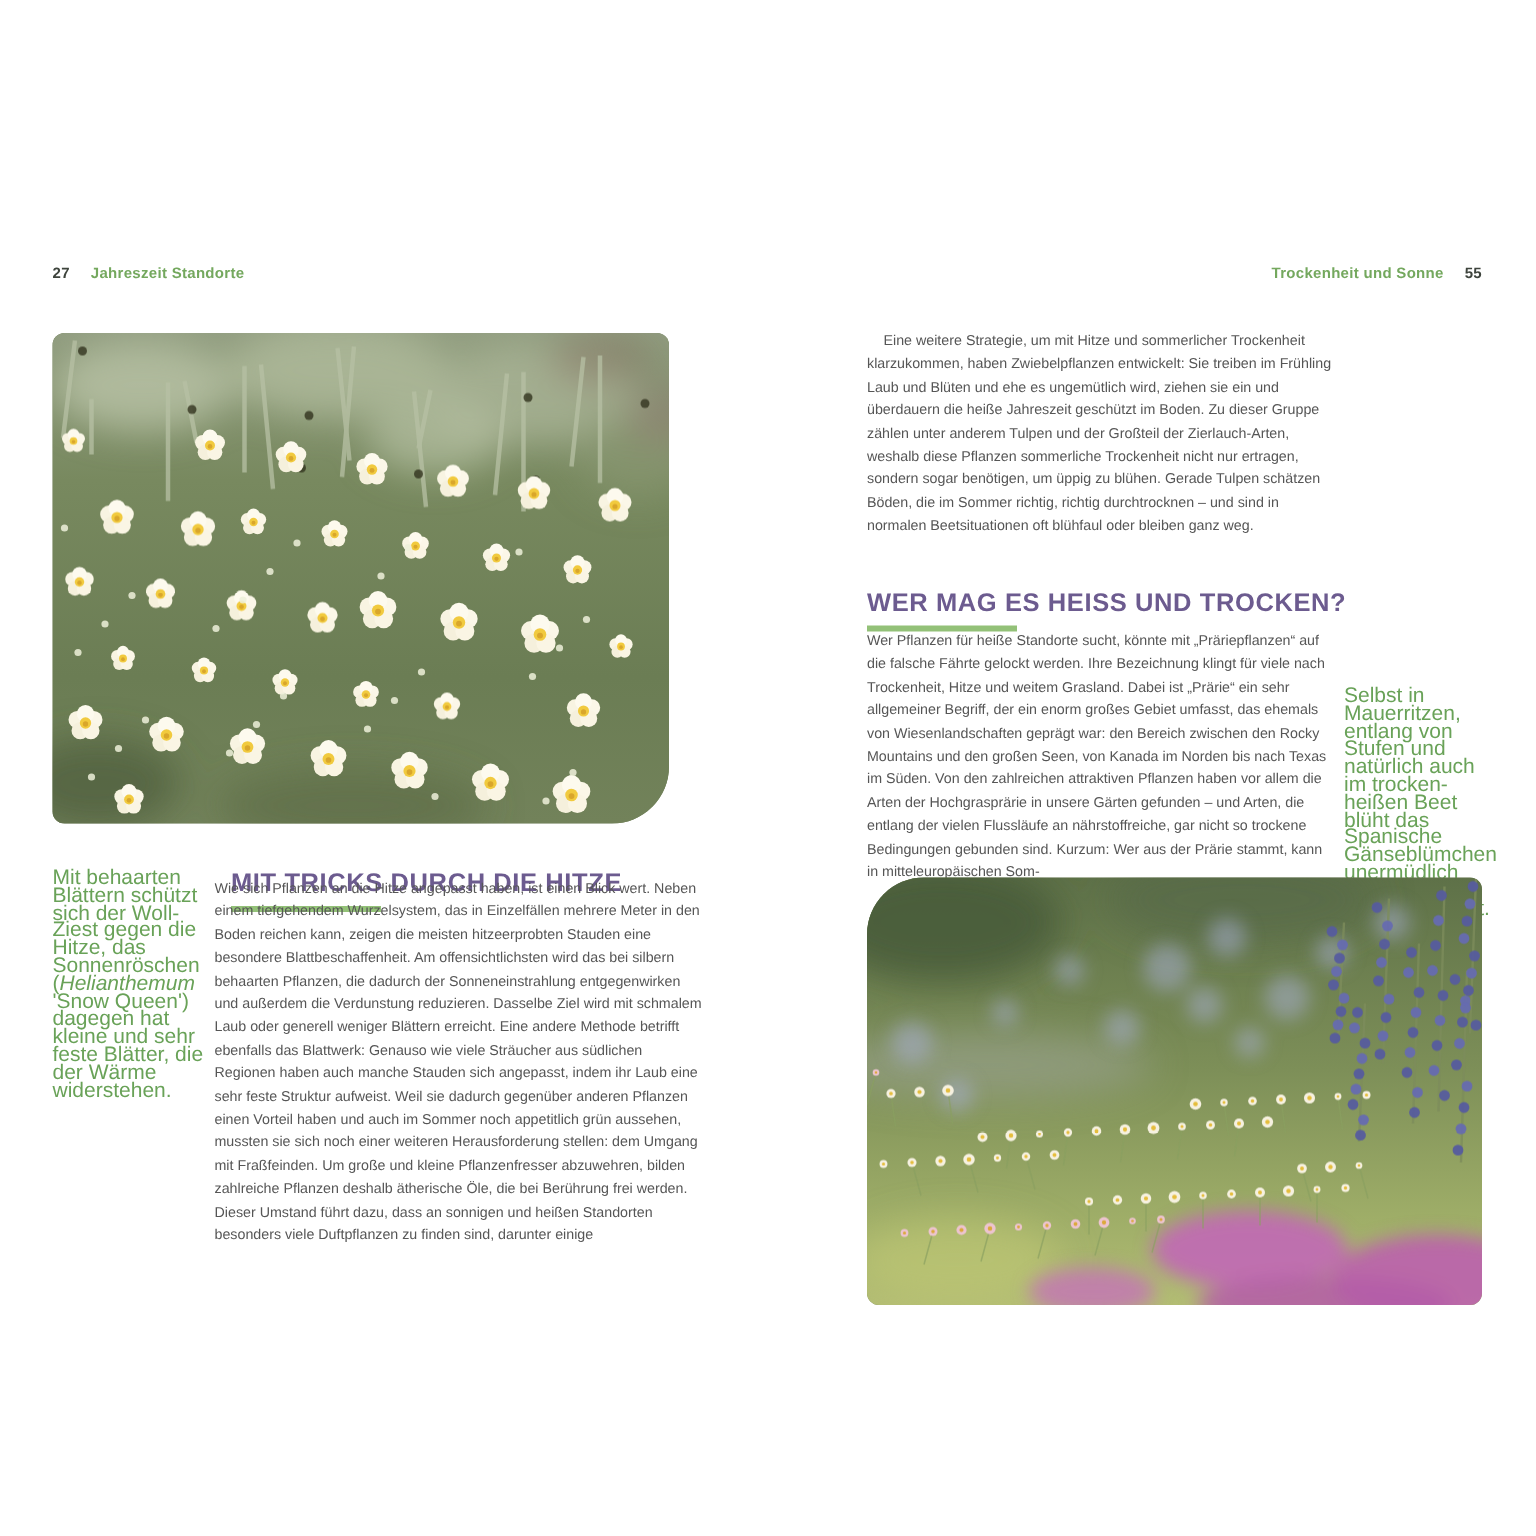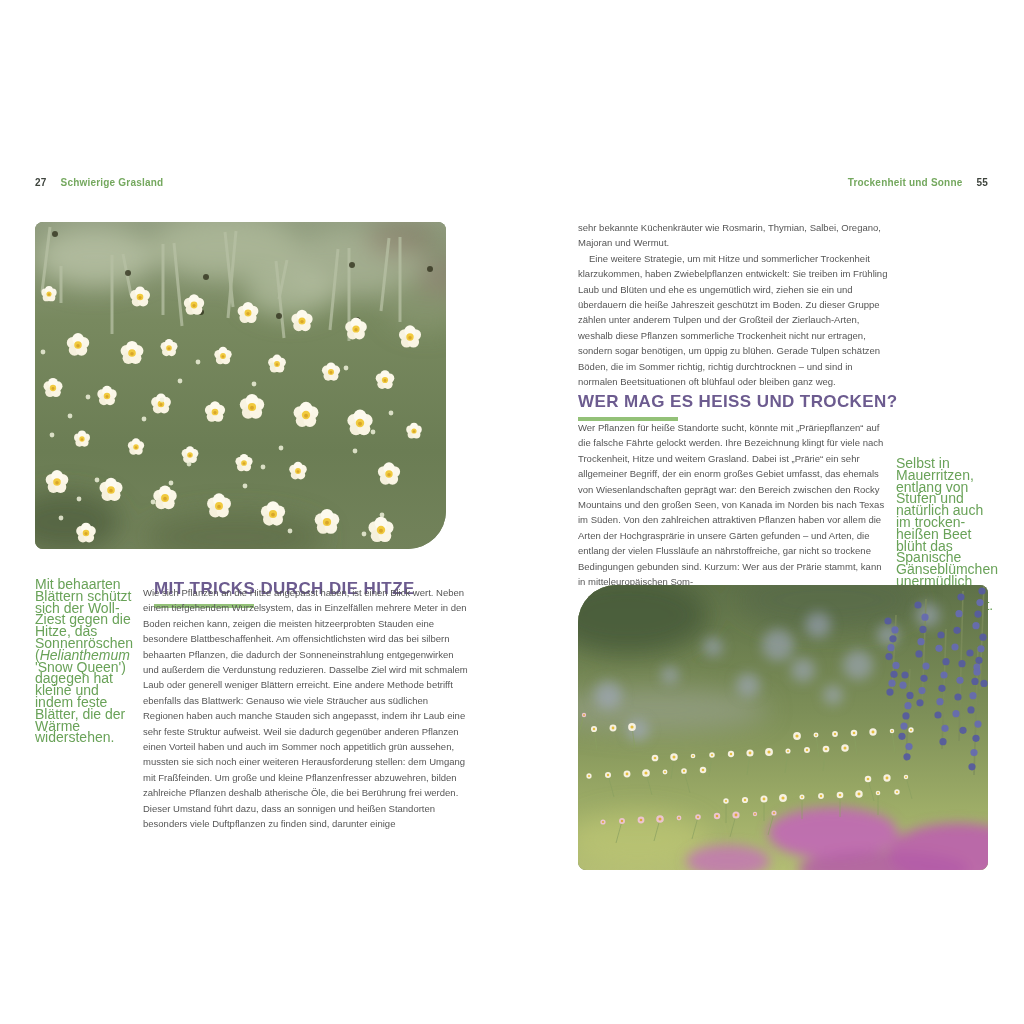--- a/index.html
+++ b/index.html
@@ -41,21 +41,21 @@
   .bt-left{left:143px;top:585px;width:328px;}
   .bt-right-top{left:578px;top:220px;width:312px;}
   .bt-right-mid{left:578px;top:420px;width:312px;}
   .body-text p{margin:0;}
   .body-text p.indent{text-indent:11px;}
 </style>
 </head>
 <body>
 
 <div class="abs runhead rh-left">
-  <span class="pagenum">27</span><span class="section">Schwierige Grasland</span>
+  <span class="pagenum">27</span><span class="section">Jahreszeit Standorte</span>
 </div>
 <div class="abs runhead rh-right">
   <span class="section">Trockenheit und Sonne</span><span class="pagenum">55</span>
 </div>
 
 <div class="abs photo photo-left">
   <svg viewBox="0 0 411 327" preserveAspectRatio="none">
     <defs>
       <linearGradient id="lgL" x1="0" y1="0" x2="0" y2="1">
         <stop offset="0" stop-color="#909c7f"></stop>
@@ -185,33 +185,32 @@
         <circle cx="154" cy="242" r="2.4"></circle>
         <circle cx="255" cy="309" r="2.4"></circle>
         <circle cx="356" cy="191" r="2.4"></circle>
         <circle cx="62" cy="258" r="2.4"></circle>
         <circle cx="163" cy="140" r="2.4"></circle>
       </g>
   </svg>
 </div>
 
 <div class="abs caption cap-left">
-  <span>Mit behaarten Blättern schützt sich der Woll-Ziest gegen die Hitze, das Sonnenröschen (</span><i>Helianthemum</i><span> 'Snow Queen') dagegen hat kleine und indem feste Blätter, die der Wärme widerstehen.</span>
+  <span>Mit behaarten Blättern schützt sich der Woll-Ziest gegen die Hitze, das Sonnenröschen (</span><i>Helianthemum</i><span> 'Snow Queen') dagegen hat kleine und sehr feste Blätter, die der Wärme widerstehen.</span>
 </div>
 
 <div class="abs hd-left">
   <div class="heading">MIT TRICKS DURCH DIE HITZE</div>
   <div class="underline" style="width:100px"></div>
 </div>
 <div class="abs body-text bt-left">
   <p>Wie sich Pflanzen an die Hitze angepasst haben, ist einen Blick wert. Neben einem tiefgehendem Wurzelsystem, das in Einzelfällen mehrere Meter in den Boden reichen kann, zeigen die meisten hitzeerprobten Stauden eine besondere Blattbeschaffenheit. Am offensichtlichsten wird das bei silbern behaarten Pflanzen, die dadurch der Sonneneinstrahlung entgegenwirken und außerdem die Verdunstung reduzieren. Dasselbe Ziel wird mit schmalem Laub oder generell weniger Blättern erreicht. Eine andere Methode betrifft ebenfalls das Blattwerk: Genauso wie viele Sträucher aus südlichen Regionen haben auch manche Stauden sich angepasst, indem ihr Laub eine sehr feste Struktur aufweist. Weil sie dadurch gegenüber anderen Pflanzen einen Vorteil haben und auch im Sommer noch appetitlich grün aussehen, mussten sie sich noch einer weiteren Herausforderung stellen: dem Umgang mit Fraßfeinden. Um große und kleine Pflanzenfresser abzuwehren, bilden zahlreiche Pflanzen deshalb ätherische Öle, die bei Berührung frei werden. Dieser Umstand führt dazu, dass an sonnigen und heißen Standorten besonders viele Duftpflanzen zu finden sind, darunter einige</p>
 </div>
 
 <div class="abs body-text bt-right-top">
-  <p>sehr bekannte Küchenkräuter wie Rosmarin, Thymian, Salbei, Oregano, Majoran und Wermut.</p>
   <p class="indent">Eine weitere Strategie, um mit Hitze und sommerlicher Trockenheit klarzukommen, haben Zwiebelpflanzen entwickelt: Sie treiben im Frühling Laub und Blüten und ehe es ungemütlich wird, ziehen sie ein und überdauern die heiße Jahreszeit geschützt im Boden. Zu dieser Gruppe zählen unter anderem Tulpen und der Großteil der Zierlauch-Arten, weshalb diese Pflanzen sommerliche Trockenheit nicht nur ertragen, sondern sogar benötigen, um üppig zu blühen. Gerade Tulpen schätzen Böden, die im Sommer richtig, richtig durchtrocknen – und sind in normalen Beetsituationen oft blühfaul oder bleiben ganz weg.</p>
 </div>
 
 <div class="abs hd-right">
   <div class="heading">WER MAG ES HEISS UND TROCKEN?</div>
   <div class="underline" style="width:100px"></div>
 </div>
 
 <div class="abs body-text bt-right-mid">
   <p>Wer Pflanzen für heiße Standorte sucht, könnte mit „Präriepflanzen“ auf die falsche Fährte gelockt werden. Ihre Bezeichnung klingt für viele nach Trockenheit, Hitze und weitem Grasland. Dabei ist „Prärie“ ein sehr allgemeiner Begriff, der ein enorm großes Gebiet umfasst, das ehemals von Wiesenlandschaften geprägt war: den Bereich zwischen den Rocky Mountains und den großen Seen, von Kanada im Norden bis nach Texas im Süden. Von den zahlreichen attraktiven Pflanzen haben vor allem die Arten der Hochgrasprärie in unsere Gärten gefunden – und Arten, die entlang der vielen Flussläufe an nährstoffreiche, gar nicht so trockene Bedingungen gebunden sind. Kurzum: Wer aus der Prärie stammt, kann in mitteleuropäischen Som-</p>

